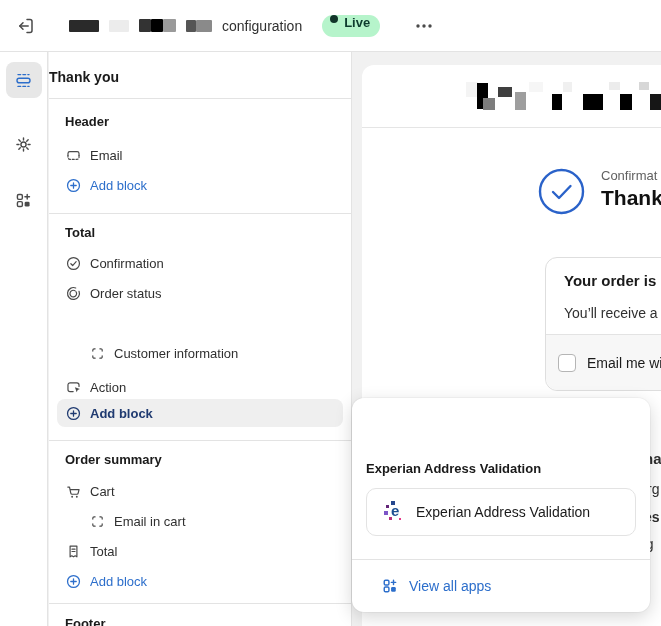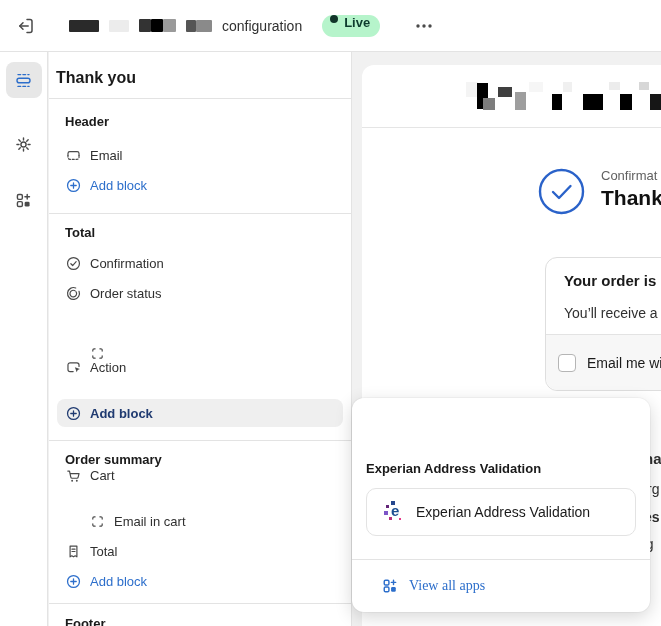--- a/index.html
+++ b/index.html
@@ -26,21 +26,21 @@
   .rail-item { width:36px; height:36px; margin:0 auto; border-radius:8px; display:flex; align-items:center;
                justify-content:center; color:#4a4a4a; cursor:pointer; }
   .rail-item.sections { margin-top:10px; background:#e7e7e7; color:#2c6ecb; }
   .rail-item.settings { margin-top:28px; }
   .rail-item.apps { margin-top:20px; }
 
   
   .sidebar { position:absolute; left:49px; top:52px; width:303px; bottom:0; background:#fff;
              border-right:1px solid #e3e3e3; z-index:9; }
   .sb-abs { position:absolute; }
-  .sb-title { left:7px; top:17px; font-size:16px; font-weight:bold; color:#1a1a1a; }
+  .sb-title { left:0; top:17px; font-size:14px; font-weight:bold; color:#1a1a1a; }
   .sb-divider { left:0; right:0; height:1px; background:#e3e3e3; }
   .sb-heading { left:16px; font-size:13px; font-weight:bold; color:#1a1a1a; }
   .sb-row { left:8px; right:8px; height:30px; display:flex; align-items:center; gap:8px;
             padding-left:8px; border-radius:8px; font-size:13px; color:#303030; cursor:pointer; }
   .sb-row .ic { display:flex; color:#4a4a4a; flex:0 0 auto; }
   .sb-row.indent { padding-left:32px; }
   .sb-row.add-link { color:#2c6ecb; }
   .sb-row.add-link .ic { color:#2c6ecb; }
   .sb-row.selected { background:#efefef; color:#1f3a70; font-weight:bold; }
   .sb-row.selected .ic { color:#1f3a70; }
@@ -72,21 +72,21 @@
                 border-radius:8px; display:flex; align-items:center; padding:0 9px; gap:7px; background:#fff; }
   .search-box input { border:none; outline:none; flex:1; font-size:14px; font-family:"Liberation Sans",sans-serif;
                       color:#303030; background:transparent; }
   .search-box input::placeholder { color:#6b6b6b; }
   .pop-section-title { position:absolute; left:14px; top:63px; font-size:13px; font-weight:bold; color:#1a1a1a; }
   .app-card { position:absolute; left:14px; right:14px; top:90px; height:48px; border:1px solid #e3e3e3;
               border-radius:10px; display:flex; align-items:center; padding-left:17px; gap:10px; cursor:pointer; }
   .app-name { font-size:14px; color:#1a1a1a; }
   .pop-divider { position:absolute; left:0; right:0; top:161px; height:1px; background:#e3e3e3; }
   .view-all { position:absolute; left:14px; right:14px; top:172px; height:32px; display:flex; align-items:center;
-              padding-left:15px; gap:10px; color:#2c6ecb; font-size:14px; border-radius:8px; cursor:pointer;font-family:Liberation Serif, serif; }
+              padding-left:15px; gap:10px; color:#2c6ecb; font-size:14px; border-radius:8px; cursor:pointer; }
 
   
   .exp-icon { position:relative; width:22px; height:22px; flex:0 0 auto; }
   .exp-icon i { position:absolute; display:block; }
   .exp-e { position:absolute; left:7px; top:1px; font-size:15px; font-weight:bold; color:#1d4f91; font-style:normal; }
   .exp-d1 { left:2px; top:4px;  width:3px; height:3px; background:#632678; }
   .exp-d2 { left:7px; top:0;    width:4px; height:4px; background:#26478d; }
   .exp-d3 { left:0;   top:10px; width:4px; height:4px; background:#7d55c7; }
   .exp-d4 { left:5px; top:16px; width:3px; height:3px; background:#ba2f7d; }
   .exp-d5 { left:15px; top:17px; width:2px; height:2px; background:#e63888; }
@@ -207,22 +207,23 @@
   </div>
   <div class="sb-abs sb-row indent" style="top:286px">
     <span class="ic">
       <svg width="17" height="17" viewBox="0 0 20 20" fill="none" stroke="currentColor" stroke-width="1.4" stroke-linecap="round">
         <path d="M4.5 7.2 V6 a1.5 1.5 0 0 1 1.5 -1.5 h1.2"></path>
         <path d="M12.8 4.5 H14 a1.5 1.5 0 0 1 1.5 1.5 v1.2"></path>
         <path d="M15.5 12.8 V14 a1.5 1.5 0 0 1 -1.5 1.5 h-1.2"></path>
         <path d="M7.2 15.5 H6 a1.5 1.5 0 0 1 -1.5 -1.5 v-1.2"></path>
       </svg>
     </span>
-  </div>
-  <div class="sb-abs sb-row" style="top:300px">
+    <span>Customer information</span>
+  </div>
+  <div class="sb-abs sb-row" style="top:320px">
     <span class="ic">
       <svg width="17" height="17" viewBox="0 0 20 20" fill="none" stroke="currentColor" stroke-width="1.4" stroke-linecap="round" stroke-linejoin="round">
         <path d="M16.5 8.7 V7 a2.5 2.5 0 0 0 -2.5 -2.5 H6 A2.5 2.5 0 0 0 3.5 7 v5.3 A2.5 2.5 0 0 0 6 14.8 h3.6"></path>
         <path d="M11.6 9.6 l6 2.3 -2.7 1.1 -1.1 2.7 z" fill="currentColor" stroke="none"></path>
       </svg>
     </span>
     <span>Action</span>
   </div>
   <div class="sb-abs sb-row add-link selected" style="top:347px; height:28px">
     <span class="ic">
@@ -230,21 +231,21 @@
         <circle cx="10" cy="10" r="7"></circle>
           <path d="M10 6.8 v6.4 M6.8 10 h6.4"></path>
       </svg>
     </span>
     <span>Add block</span>
   </div>
 
   <div class="sb-abs sb-divider" style="top:388px"></div>
   <div class="sb-abs sb-heading" style="top:400px">Order summary</div>
 
-  <div class="sb-abs sb-row" style="top:408px">
+  <div class="sb-abs sb-row" style="top:424px">
     <span class="ic">
       <svg width="17" height="17" viewBox="0 0 20 20" fill="none" stroke="currentColor" stroke-width="1.4" stroke-linecap="round" stroke-linejoin="round">
         <path d="M3.3 4.8 h2 l1.5 7.1 a1.6 1.6 0 0 0 1.6 1.3 h5.5 a1.6 1.6 0 0 0 1.6 -1.3 l1 -4.1 H6"></path>
         <circle cx="8.4" cy="16.2" r="1.1" fill="currentColor" stroke="none"></circle>
         <circle cx="13.9" cy="16.2" r="1.1" fill="currentColor" stroke="none"></circle>
       </svg>
     </span>
     <span>Cart</span>
   </div>
   <div class="sb-abs sb-row indent" style="top:454px">

